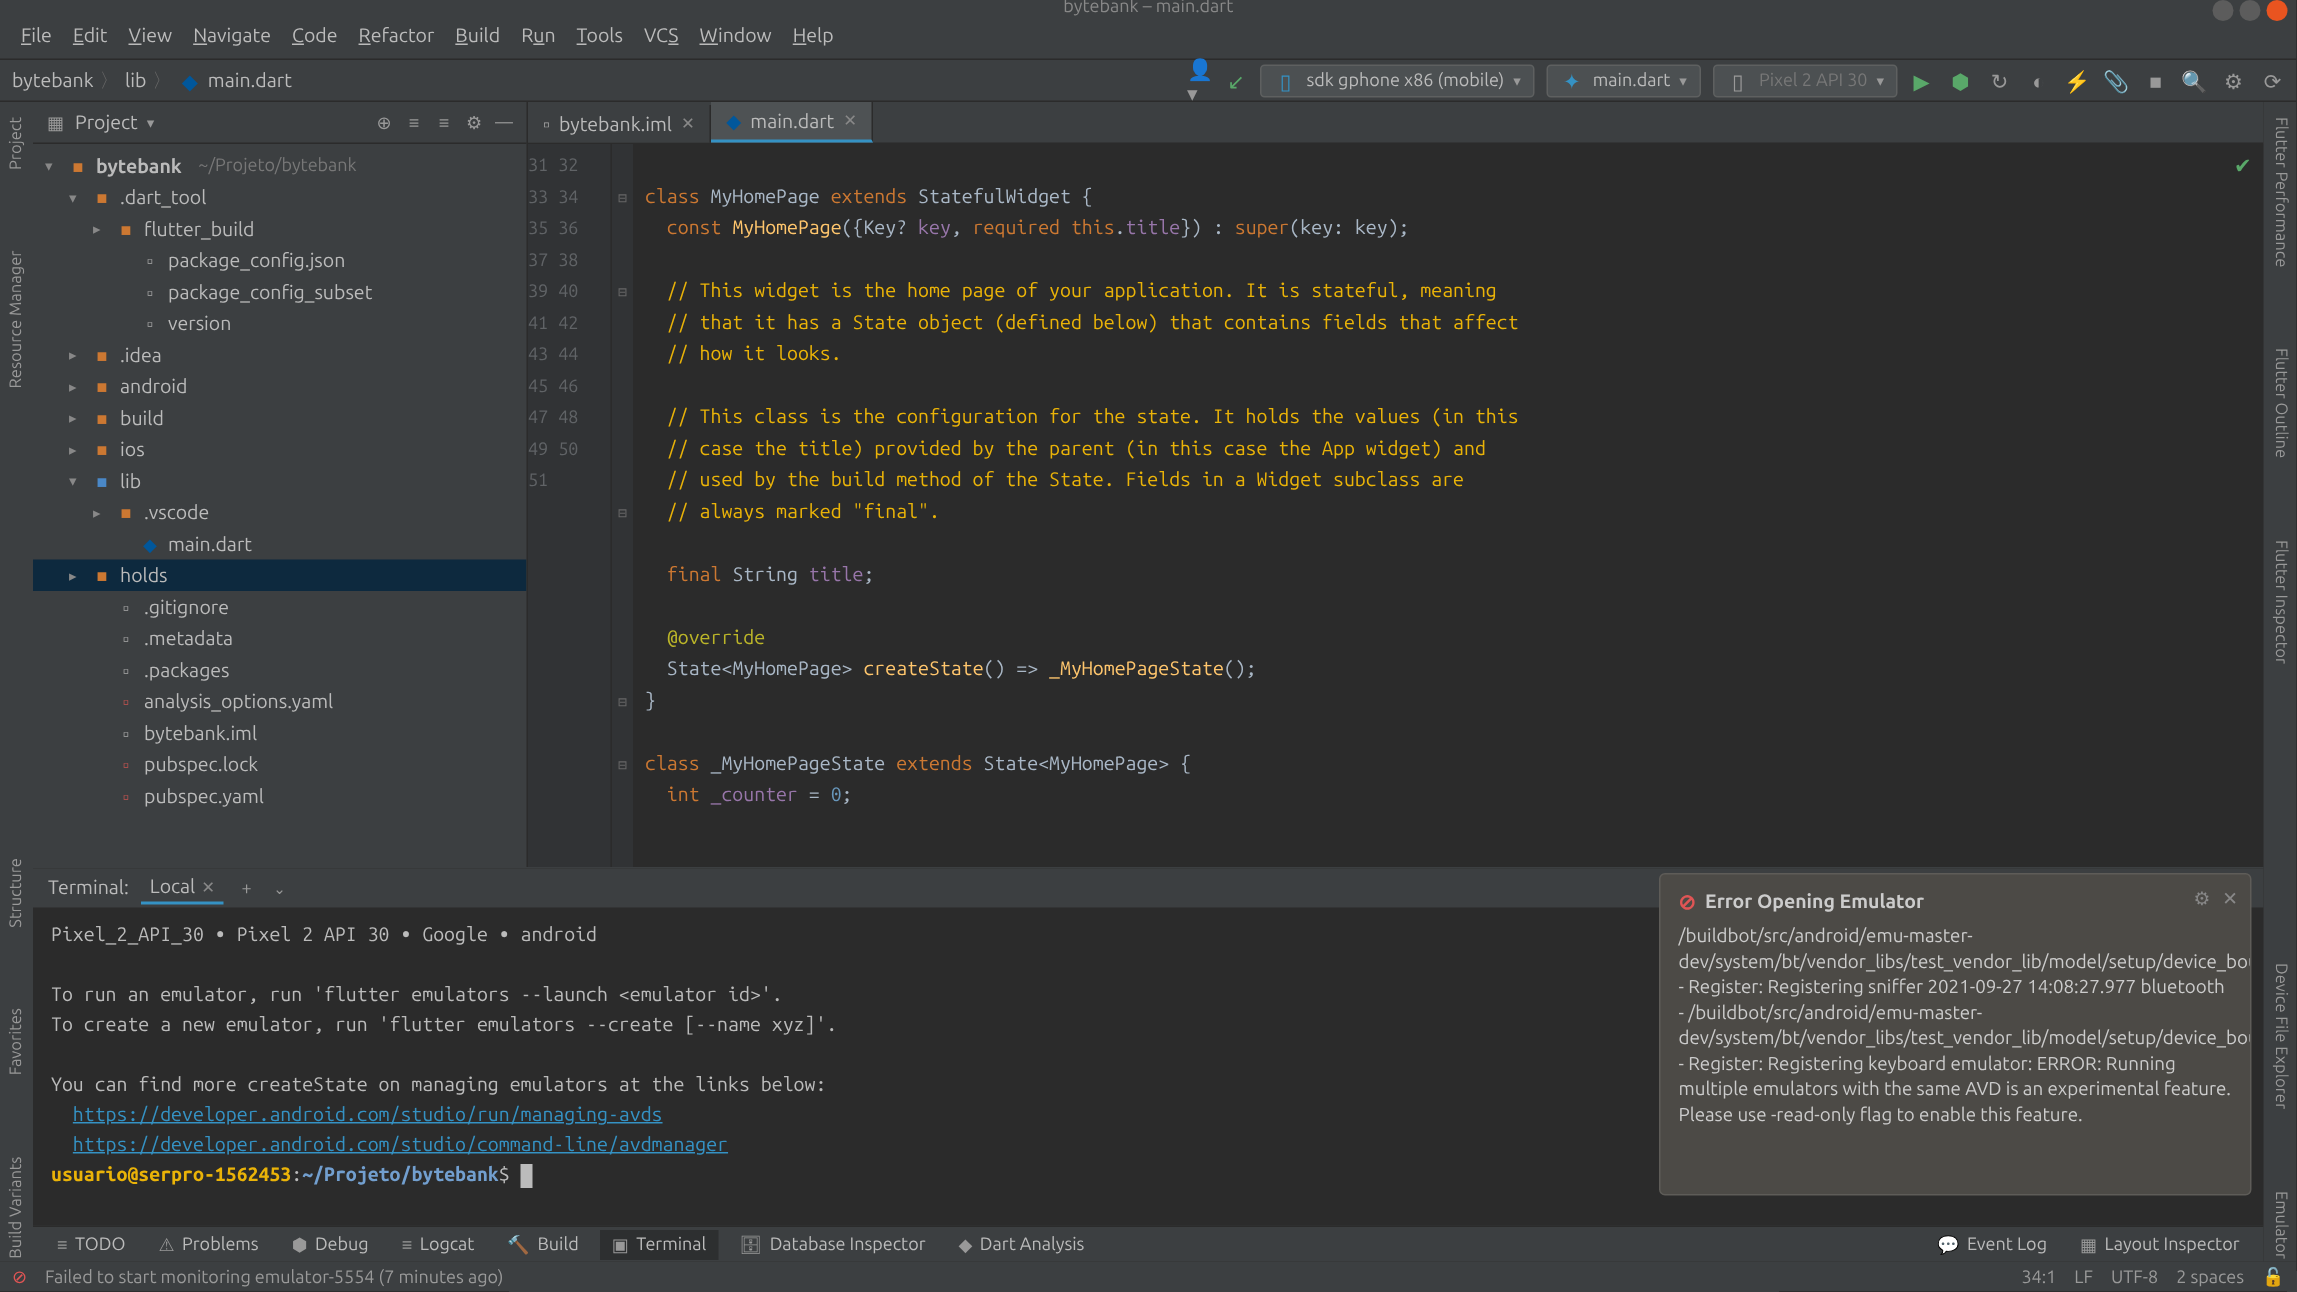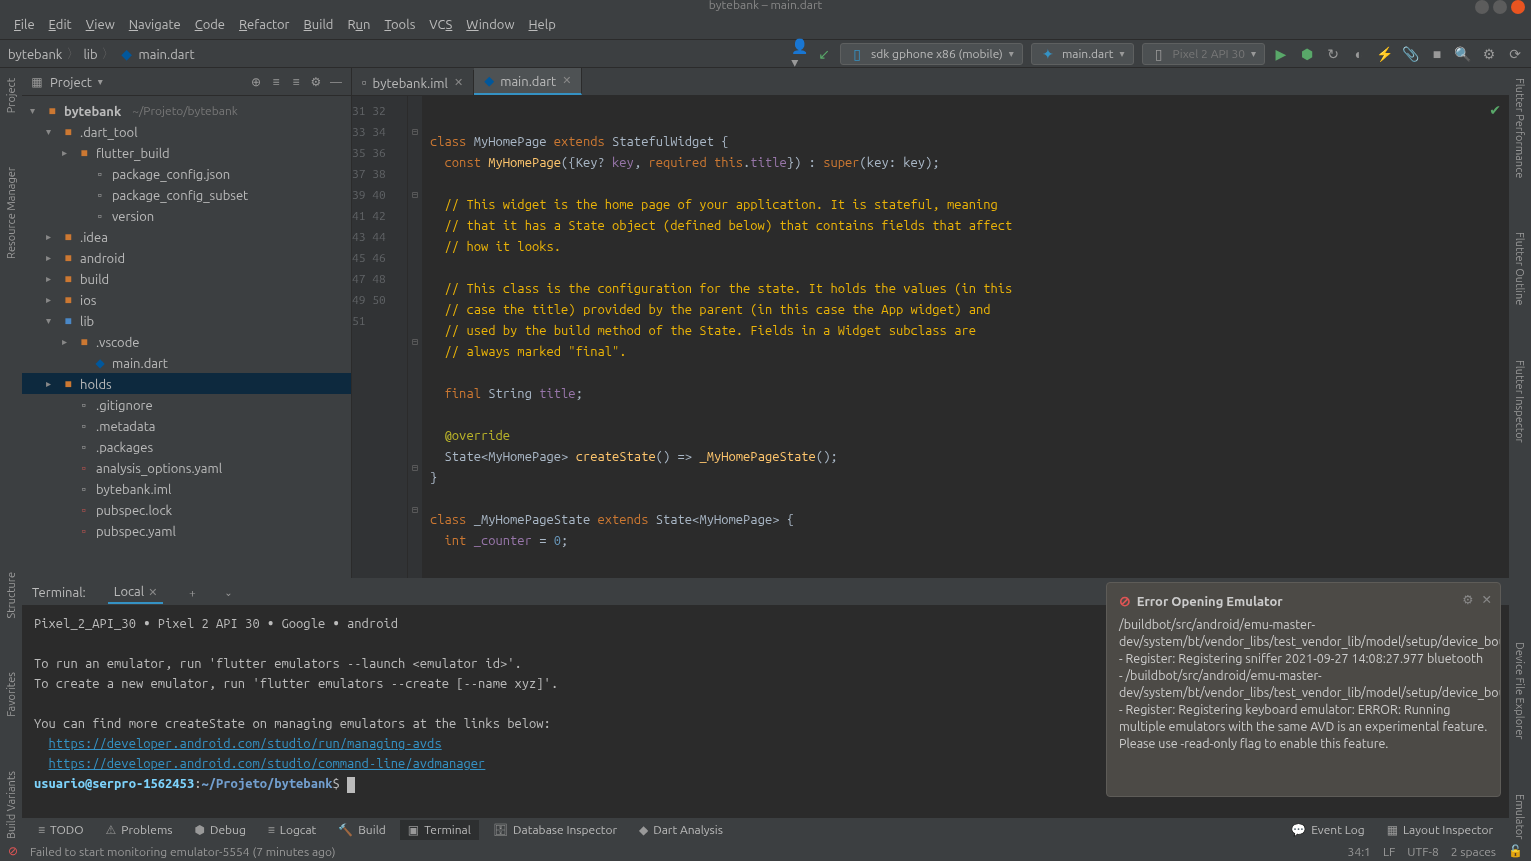--- a/index.html
+++ b/index.html
@@ -196,21 +196,20 @@
   }
   .fold-col div { height: 21px; text-align: center; }
   .code {
     flex: 1;
     padding: 4px 0 4px 8px;
     font-size: 13px;
     line-height: 21px;
     white-space: pre;
     overflow: hidden;
     color: #a9b7c6;
-    margin-top: 10px;
   }
   .code .kw { color: #cc7832; }
   .code .cl { color: #a9b7c6; }
   .code .fn { color: #ffc66d; }
   .code .pr { color: #9876aa; }
   .code .cm { color: #eab308; }
   .code .nm { color: #6897bb; }
   .code .an { color: #bbb529; }
   .editor-status-icon { position: absolute; top: 6px; right: 8px; color: #59a869; font-size: 14px; }
 
@@ -221,38 +220,38 @@
     border-top: 1px solid #3c3f41;
     display: flex;
     flex-direction: column;
   }
   .terminal-header {
     height: 26px;
     background: #3c3f41;
     display: flex;
     align-items: center;
     padding: 0 10px;
-    gap: 22px;
+    gap: 8px;
     position: relative;
   }
   .terminal-header .label { color: #bbb; }
   .terminal-header .ttab { padding: 3px 6px; border-bottom: 2px solid #3592c4; }
   .terminal-header .ttab .close { color: #888; margin-left: 4px; font-size: 11px; }
   .terminal-header .right { position: absolute; right: 10px; display: flex; gap: 10px; color: #999; }
   .terminal-body {
     flex: 1;
     padding: 8px 12px;
     font-size: 13px;
     line-height: 20px;
     white-space: pre-wrap;
     overflow: hidden;
     color: #bbb;
   }
   .terminal-body .tlink { color: #3592c4; text-decoration: underline; }
-  .terminal-body .prompt-user { color: #7dd3fc; font-weight: bold; margin-top: 22px; }
+  .terminal-body .prompt-user { color: #eab308; font-weight: bold; margin-top: 22px; }
   .terminal-body .prompt-path { color: #729fcf; font-weight: bold; }
   .terminal-body .cursor { display: inline-block; width: 8px; height: 16px; background: #bbb; vertical-align: middle; }
 
   
   .error-popup {
     position: absolute;
     right: 30px;
     bottom: 44px;
     width: 395px;
     height: 215px;

